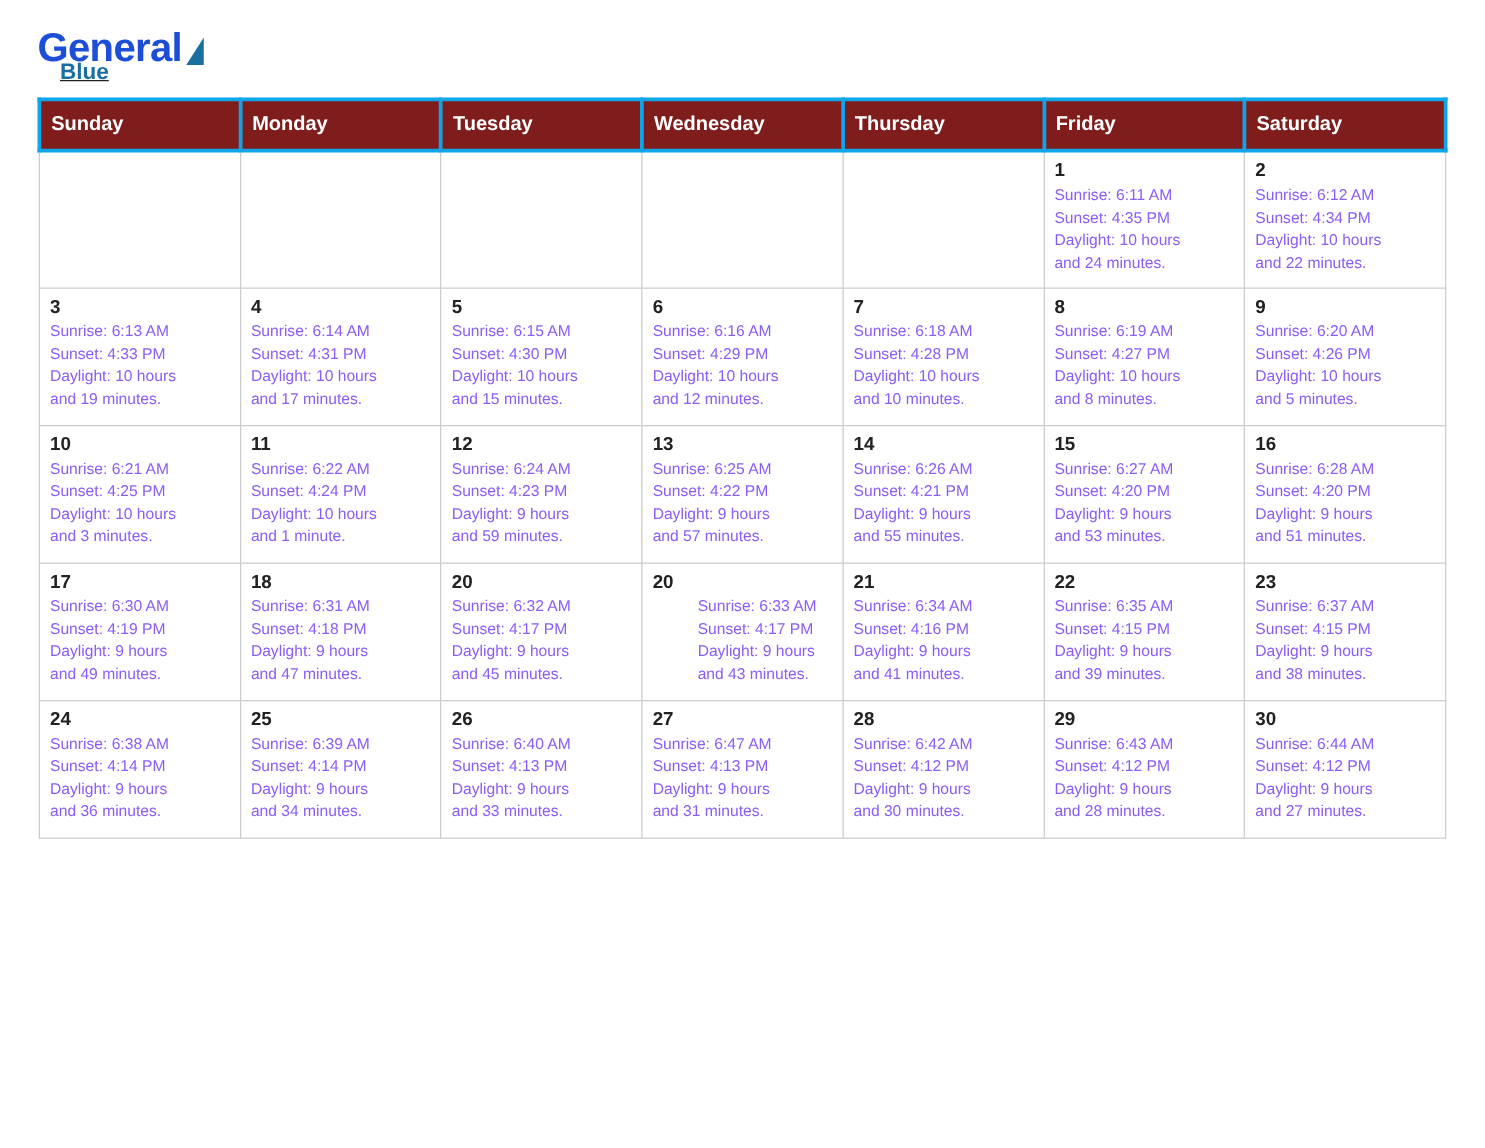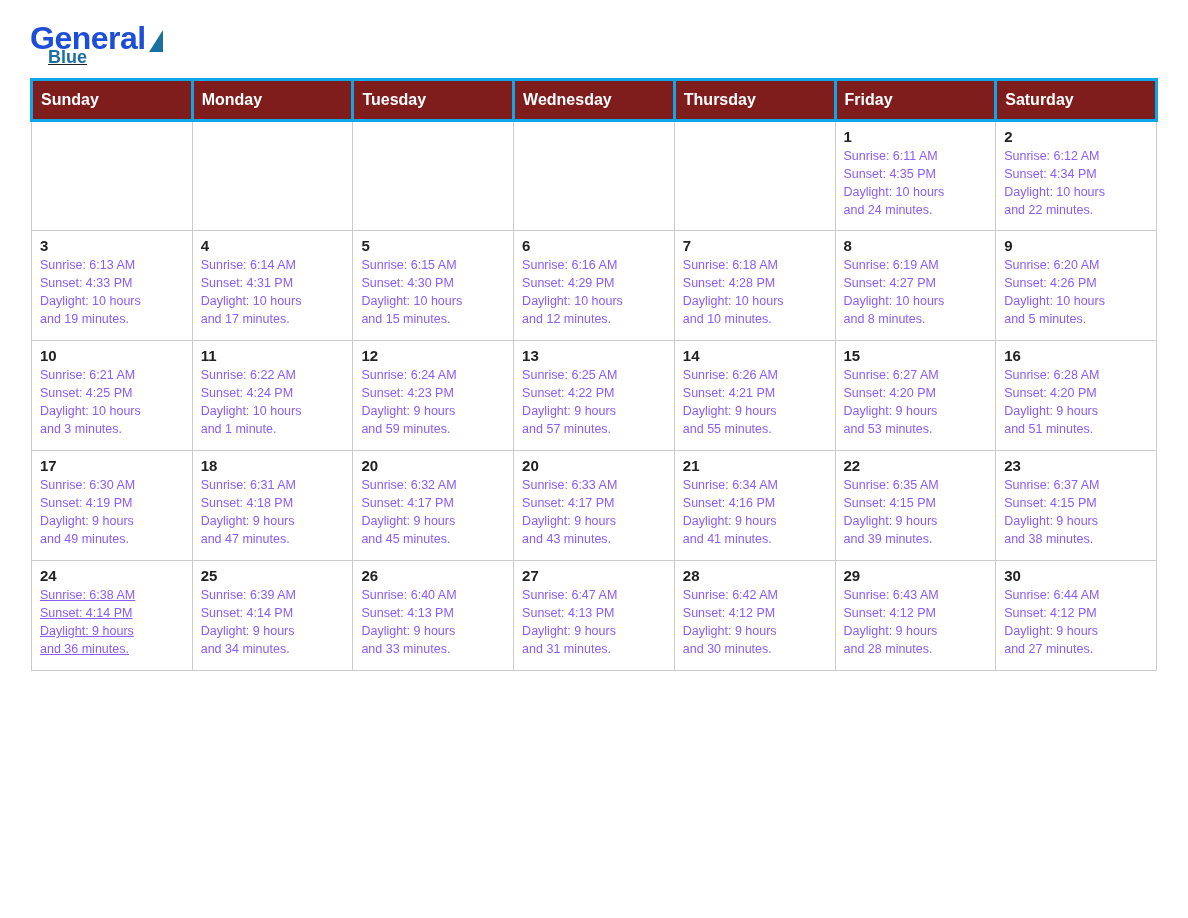--- a/index.html
+++ b/index.html
@@ -267,21 +267,21 @@
         </td>
         <td>
           <div class="day-number">20</div>
           <div class="day-info" style="white-space: pre-line;">Sunrise: 6:32 AM
 Sunset: 4:17 PM
 Daylight: 9 hours
 and 45 minutes.</div>
         </td>
         <td>
           <div class="day-number">20</div>
-          <div class="day-info" style="white-space: pre-line;">Sunrise: 6:33 AM
+          <div class="day-info" style="white-space: pre-line; margin-left: 36px;">Sunrise: 6:33 AM
 Sunset: 4:17 PM
 Daylight: 9 hours
 and 43 minutes.</div>
         </td>
         <td>
           <div class="day-number">21</div>
           <div class="day-info" style="white-space: pre-line;">Sunrise: 6:34 AM
 Sunset: 4:16 PM
 Daylight: 9 hours
 and 41 minutes.</div>
@@ -297,21 +297,21 @@
           <div class="day-number">23</div>
           <div class="day-info" style="white-space: pre-line;">Sunrise: 6:37 AM
 Sunset: 4:15 PM
 Daylight: 9 hours
 and 38 minutes.</div>
         </td>
       </tr>
       <tr>
         <td>
           <div class="day-number">24</div>
-          <div class="day-info" style="white-space: pre-line; text-decoration: underline;">Sunrise: 6:38 AM
+          <div class="day-info" style="white-space: pre-line;">Sunrise: 6:38 AM
 Sunset: 4:14 PM
 Daylight: 9 hours
 and 36 minutes.</div>
         </td>
         <td>
           <div class="day-number">25</div>
           <div class="day-info" style="white-space: pre-line;">Sunrise: 6:39 AM
 Sunset: 4:14 PM
 Daylight: 9 hours
 and 34 minutes.</div>

